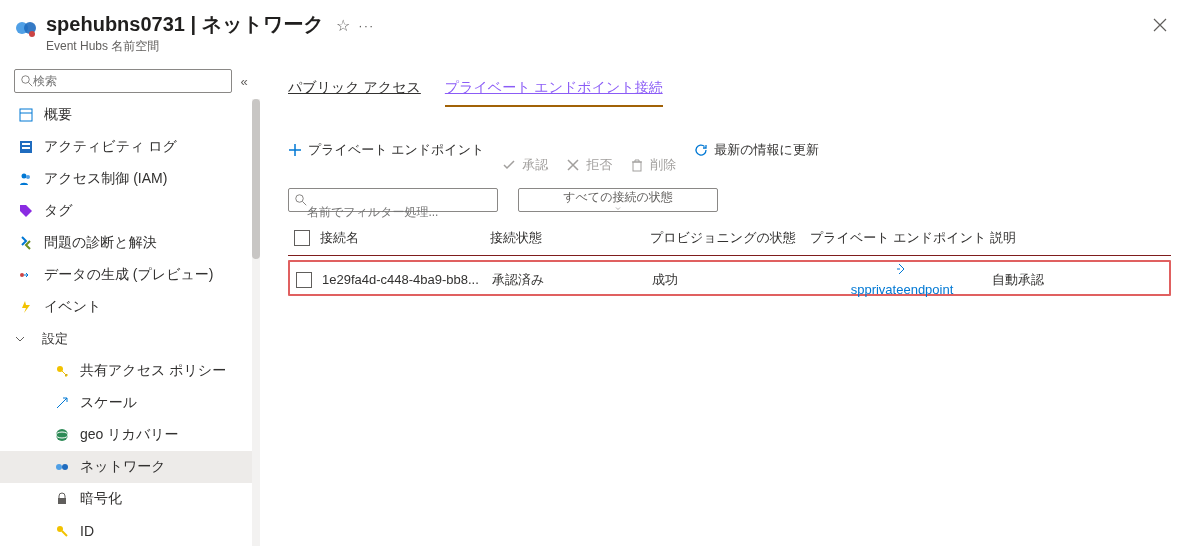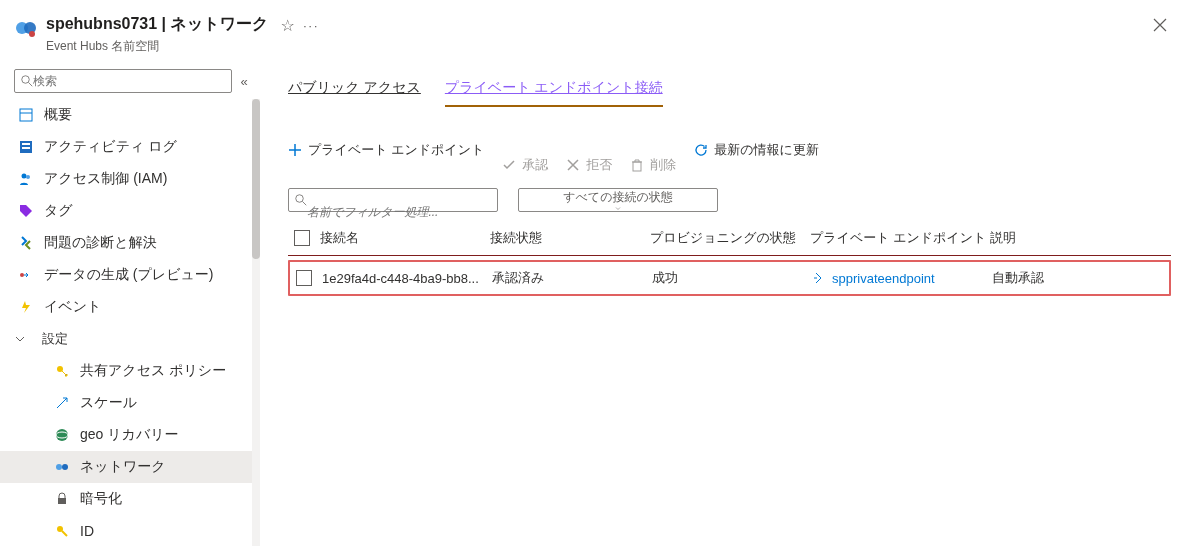--- a/index.html
+++ b/index.html
@@ -12,21 +12,21 @@
     height: 546px;
     overflow: hidden;
   }
   .header {
     display: flex;
     align-items: flex-start;
     padding: 12px 16px 8px 14px;
   }
   .header-icon { width: 24px; height: 24px; margin-top: 4px; margin-right: 8px; }
   .header-title-block { flex: 0 0 auto; }
-  .header-title { font-size: 16px; font-weight: 600; color: #201f1e; line-height: 24px; }
+  .header-title { font-size: 20px; font-weight: 600; color: #201f1e; line-height: 24px; }
   .header-sub { font-size: 12px; color: #605e5c; margin-top: 2px; }
   .header-actions { display: flex; align-items: center; margin-left: 12px; margin-top: 4px; gap: 8px; color: #605e5c;}
   .header-close { margin-left: auto; margin-top: 2px; padding: 4px; color: #605e5c; cursor: pointer; }
 
   .content { display: flex; height: calc(100% - 60px); }
 
   .sidebar { width: 260px; flex-shrink: 0; display: flex; flex-direction: column; position: relative;}
   .sidebar-search-row { display: flex; align-items: center; padding: 6px 4px 6px 14px; }
   .sidebar-search {
     flex: 1; border: 1px solid #8a8886; border-radius: 2px;
@@ -73,21 +73,21 @@
   .table { width: 100%; }
   .table-header, .table-row {
     display: grid;
     grid-template-columns: 32px 170px 160px 160px 180px 120px;
     align-items: center;
     height: 36px;
   }
   .table-header { color: #323130; font-weight: 400; border-bottom: 1px solid #7f1d1d;}
   .table-row { border: 2px solid #e06060; border-radius: 1px; margin-top:4px;}
   .checkbox { width:16px; height:16px; border:1px solid #605e5c; margin-left:6px; border-radius:0; cursor:pointer;}
-  .pe-link { color: #0078d4; display:flex; align-items:center; gap:6px; cursor:pointer;}
+  .pe-link { color: #0078d4; display:flex; align-items:center; gap:6px; cursor:pointer;flex-direction:column;}
   .cell { font-size:13px; color:#323130; white-space:nowrap; overflow:hidden; text-overflow:ellipsis;}
   .pe-icon { width:14px; height:14px; }
 
   svg { display:block; }
 </style>
 </head>
 <body>
 
 <div class="header">
   <div class="header-icon">
@@ -299,21 +299,21 @@
         <span style="color:#323130">最新の情報に更新</span>
       </div>
     </div>
 
     <div class="filters">
       <div class="filter-box">
         <svg width="12" height="12" viewBox="0 0 16 16">
             <circle cx="6" cy="6" r="5" stroke="#605e5c" fill="none"></circle>
             <path d="M10 10 L15 15" stroke="#605e5c"></path>
           </svg>
-        <input style="font-style: italic; margin-top: 24px;" placeholder="名前でフィルター処理...">
+        <input style=" margin-top: 24px;" placeholder="名前でフィルター処理...">
       </div>
       <div class="filter-box filter-select">
         <span>すべての接続の状態</span>
         <svg width="10" height="10" viewBox="0 0 10 10">
             <path d="M1 3l4 4 4-4" stroke="#605e5c" fill="none"></path>
           </svg>
       </div>
     </div>
 
     <div class="table">

